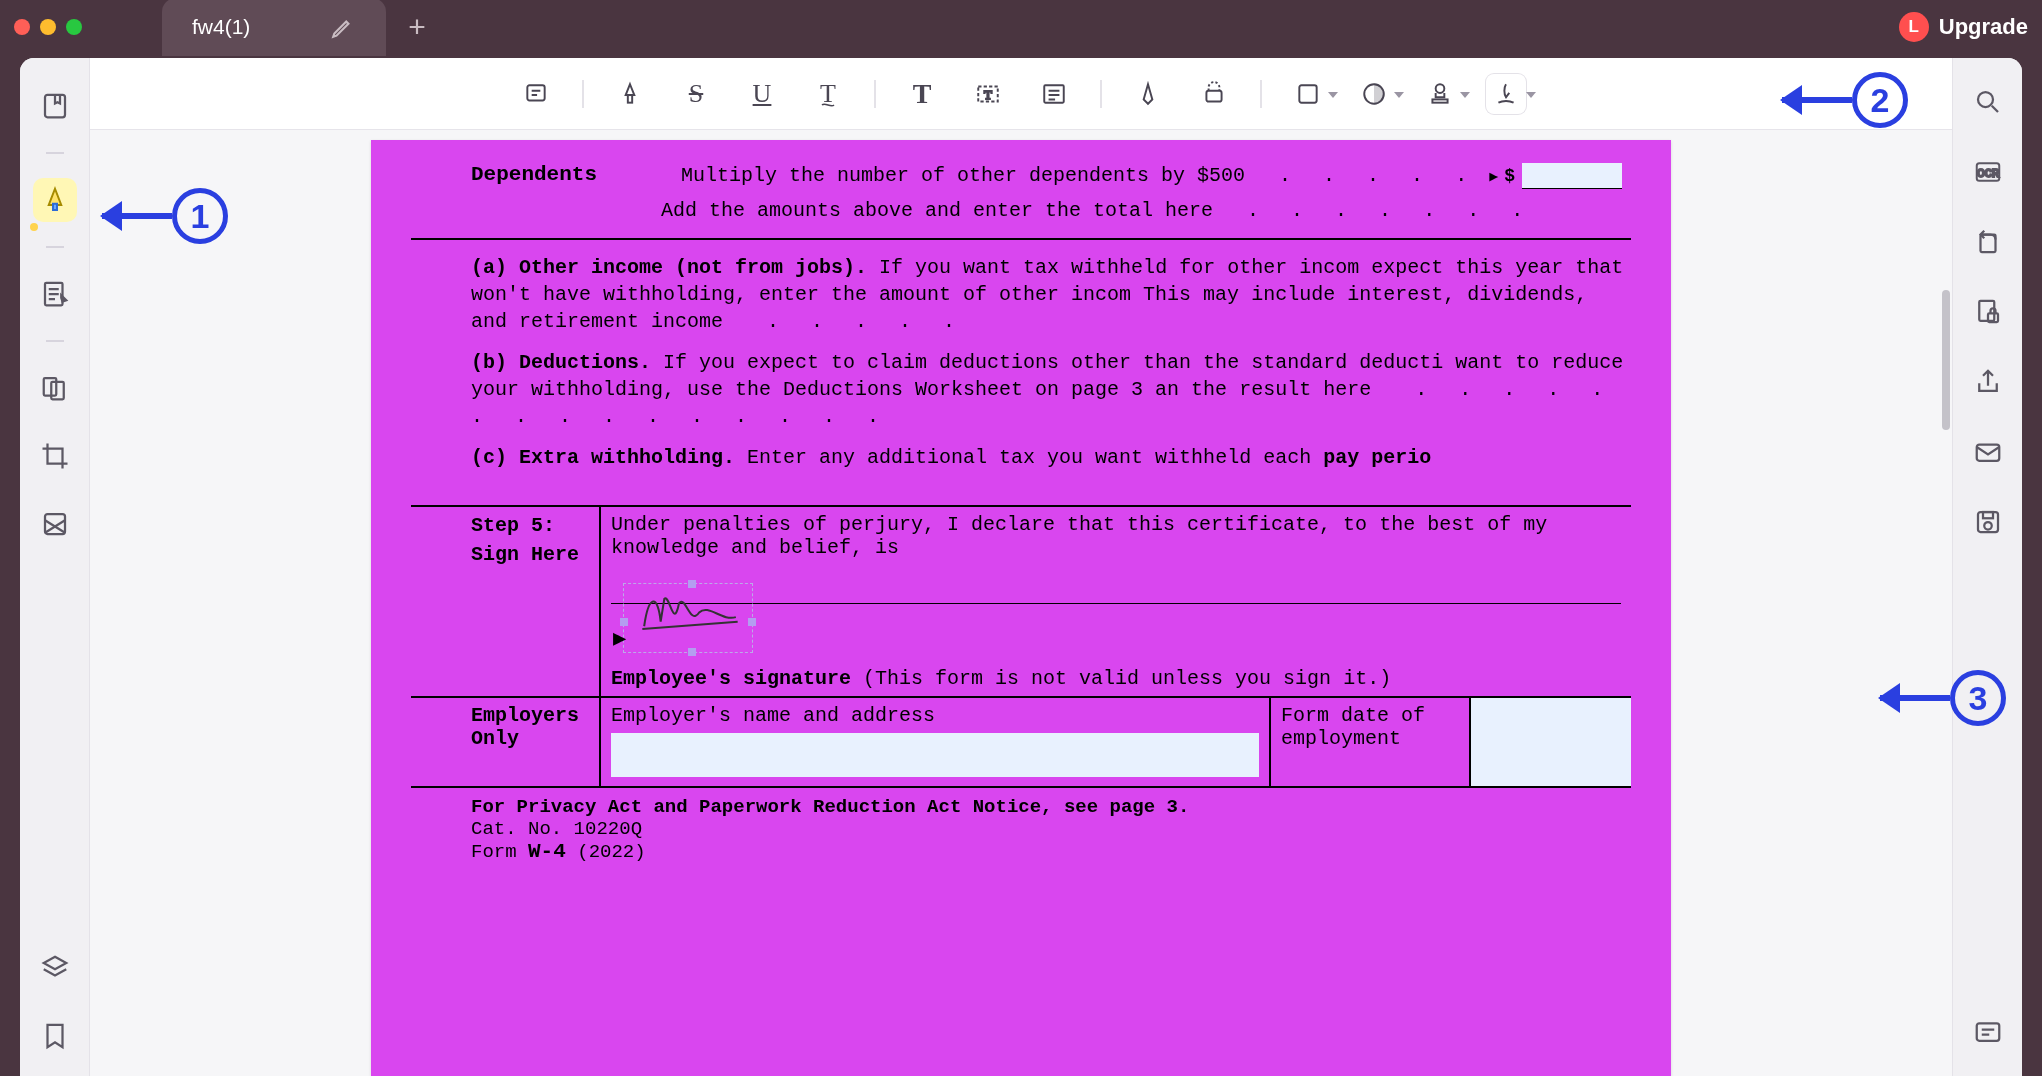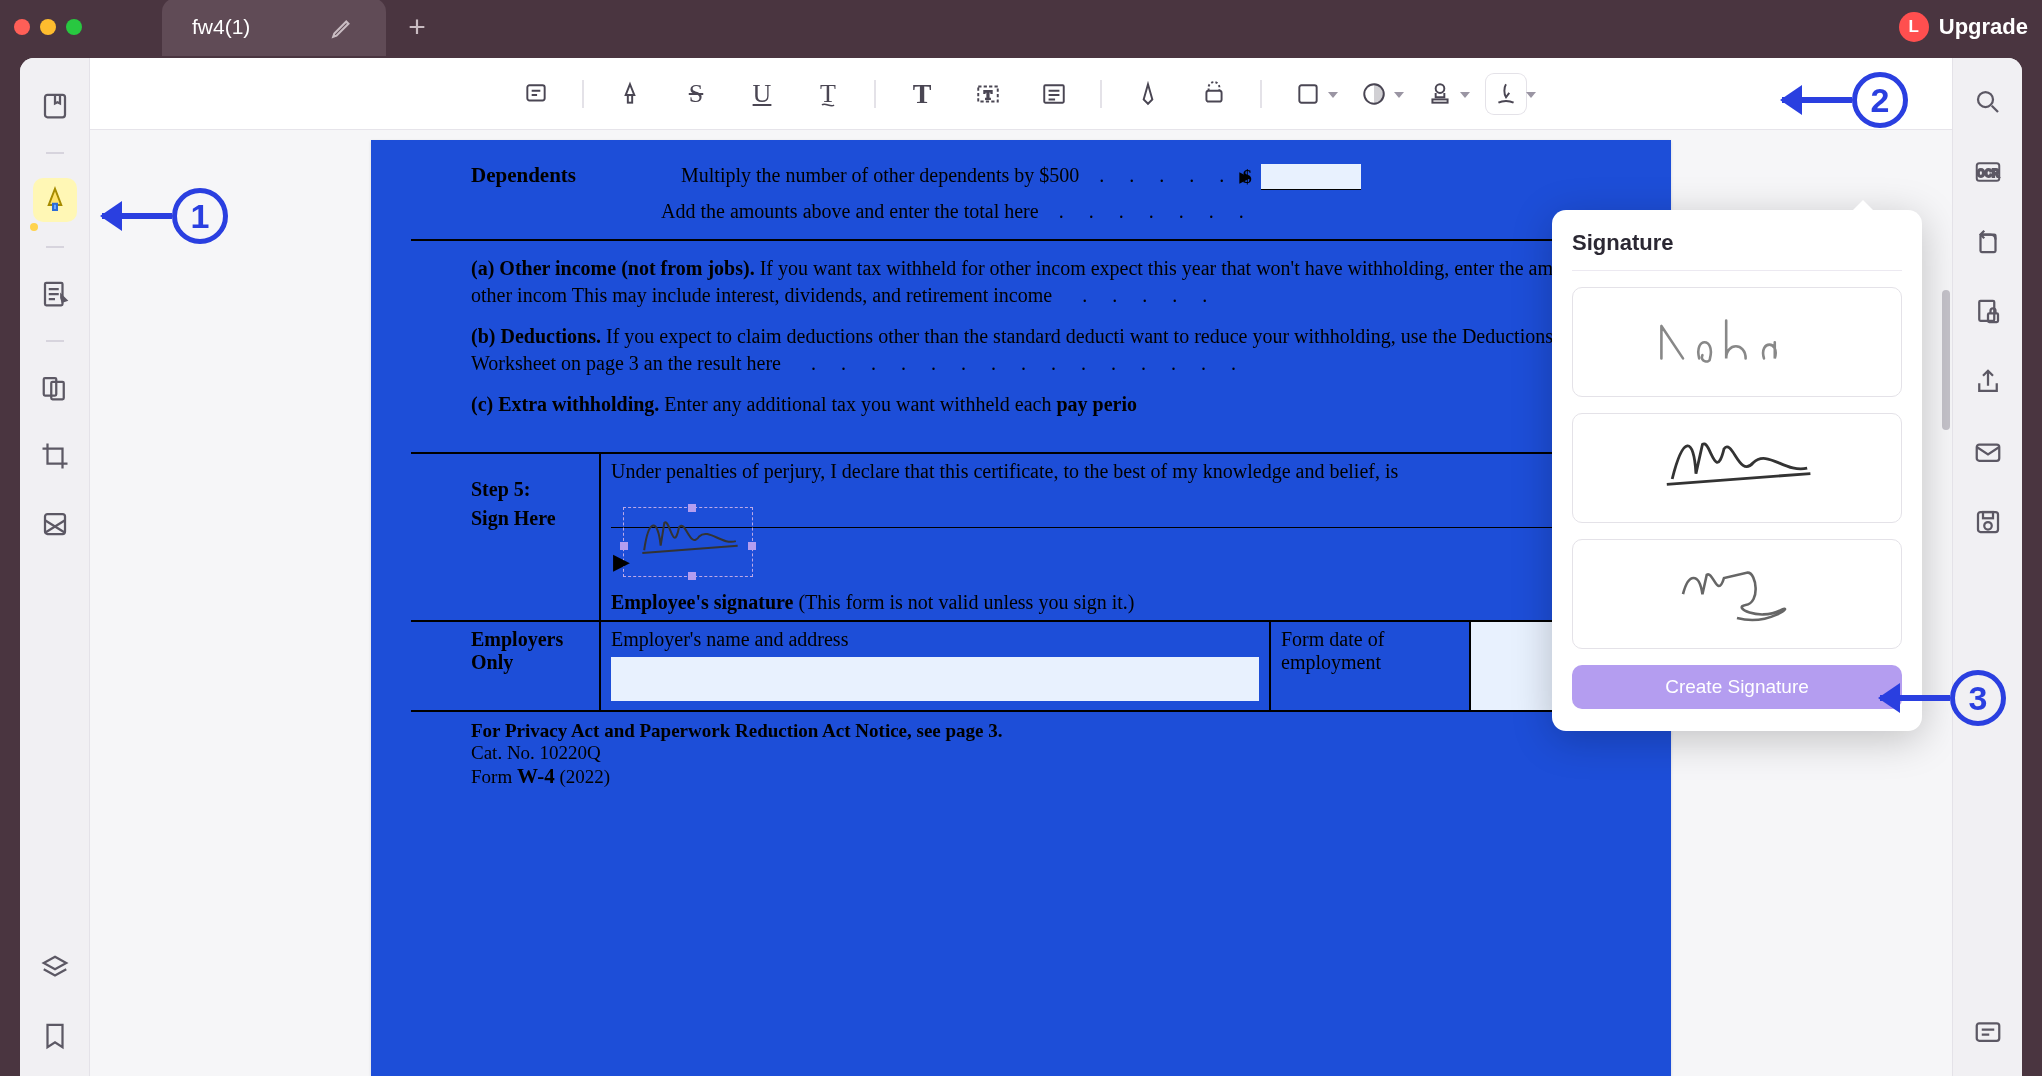--- a/index.html
+++ b/index.html
@@ -40,35 +40,35 @@
 
   
   .toolbar { height: 72px; background: #fff; border-bottom: 1px solid #e6e4ea; display: flex; align-items: center; justify-content: center; gap: 26px; padding: 0 20px; }
   .tool-btn { width: 40px; height: 40px; display:flex; align-items:center; justify-content:center; color:#4a4653; cursor:pointer; border-radius:8px; position:relative; }
   .tool-btn.signature-btn { background:#fff; box-shadow:0 0 0 1px #e4e2e8; }
   .tool-caret::after { content:""; position:absolute; right:-10px; top:18px; border-left:5px solid transparent; border-right:5px solid transparent; border-top:6px solid #9a95a3; }
   .toolbar-sep { width:2px; height:28px; background:#e4e2e8; }
 
   
   .doc-viewport { flex:1; overflow:hidden; display:flex; justify-content:center; padding: 10px 0 0 0; position:relative; }
-  .doc-page { width: 1300px; background:#1d4ed8; box-shadow: 0 1px 3px rgba(0,0,0,0.12); padding: 18px 40px 60px 100px; position:relative; font-family: Liberation Serif, serif; color:#000; }
+  .doc-page { width: 1300px; background:#d946ef; box-shadow: 0 1px 3px rgba(0,0,0,0.12); padding: 18px 40px 60px 100px; position:relative; font-family: Liberation Mono, monospace; color:#000; }
   .scroll-thumb { position:absolute; right:2px; top:160px; width:8px; height:140px; background:#c4c2c9; border-radius:4px; }
 
   
   .row { display:flex; align-items:flex-start; padding: 4px 0; }
   .lbl { font-weight:700; width: 190px; font-size: 21px; line-height:1.25; }
   .txt { font-size: 20px; line-height:1.35; }
   .bold { font-weight:700; }
   .dleader { letter-spacing: 10px; color:#000; }
   .dollar-field { display:inline-block; width:100px; height:26px; background:#e8f1fe; border-bottom:1px solid #000; vertical-align:middle; position:relative; }
   .dollar-field::before { content:"$"; position:absolute; left:-18px; top:1px; font-weight:700; font-size:18px; }
   .hr-thick { border-top:2px solid #000; margin: 10px 0 10px -60px; }
 
   .step5-grid { display:grid; grid-template-columns: 190px 1fr; border-top:2px solid #000; margin-left:-60px; }
-  .step5-grid .lcell { border-right:2px solid #000; padding: 24px 10px 6px 60px; font-weight:700; font-size:20px; }
+  .step5-grid .lcell { border-right:2px solid #000; padding: 7px 10px 6px 60px; font-weight:700; font-size:20px; }
   .step5-grid .rcell { padding: 6px 10px; font-size:20px; position:relative; }
   .sig-line-wrap { position:relative; }
   .sig-dashed { border:1.5px dashed #bca9e8; position:absolute; left:12px; top:-20px; width:130px; height:70px; }
   .sig-handle { width:8px; height:8px; background:#b49df0; position:absolute; }
   .placed-sig { position:absolute; left:24px; top:-18px; width:110px; }
   .sig-label-line { border-top:1.5px solid #000; margin-top:44px; }
 
   .employer-grid { display:grid; grid-template-columns: 190px 1fr 200px 160px; border-top:2px solid #000; margin-left:-60px; }
   .employer-grid .ecell { border-right:2px solid #000; padding: 6px 10px; font-size:20px; min-height:88px; }
   .employer-grid .ecell.first { padding-left:60px; font-weight:700; }
@@ -332,40 +332,20 @@
         </div>
 
         <div class="footer-row">
           <span class="bold">For Privacy Act and Paperwork Reduction Act Notice, see page 3.</span>
           <span>Cat. No. 10220Q</span>
           <span><span>Form </span><span class="bold" style="font-size:21px">W-4</span><span> (2022)</span></span>
         </div>
 
       </div>
 
-      <div class="popover">
-        <h3>Signature</h3>
-        <div class="pop-sep"></div>
-        <div class="sig-item">
-          <svg viewBox="0 0 200 80">
-              <path d="M30 55 L30 25 M30 25 L50 55 M65 55 C60 35, 80 35, 75 55 C75 60, 65 58, 68 52 M90 20 L90 55 C90 40, 108 40, 108 55 M125 55 C120 38, 140 38, 135 55 L135 40" stroke="#888" fill="none" stroke-width="2.4" stroke-linecap="round"></path>
-            </svg>
-        </div>
-        <div class="sig-item">
-          <svg viewBox="0 0 200 80">
-              <path d="M40 50 C50 10, 60 10, 62 45 L68 18 C75 12, 80 55, 88 22 C96 12, 102 50, 115 35 C128 22, 145 45, 165 40 M35 55 L168 45" stroke="#333" fill="none" stroke-width="2.6"></path>
-            </svg>
-        </div>
-        <div class="sig-item">
-          <svg viewBox="0 0 200 80">
-              <path d="M50 40 C55 20, 65 20, 68 40 L72 22 C78 18, 82 45, 88 25 L110 20 C118 20, 122 48, 108 50 C95 52, 120 65, 140 55 C155 48, 130 70, 100 62" stroke="#666" fill="none" stroke-width="2.4"></path>
-            </svg>
-        </div>
-        <button class="create-sig-btn">Create Signature</button>
-      </div>
 
     </div>
 
     <div class="callout" style="left:12px; top:130px">
       <div class="callout-arrow-left"></div>
       <div class="callout-circle">1</div>
     </div>
     <div class="callout" style="right:44px; top:14px">
       <div class="callout-arrow-left"></div>
       <div class="callout-circle">2</div>

